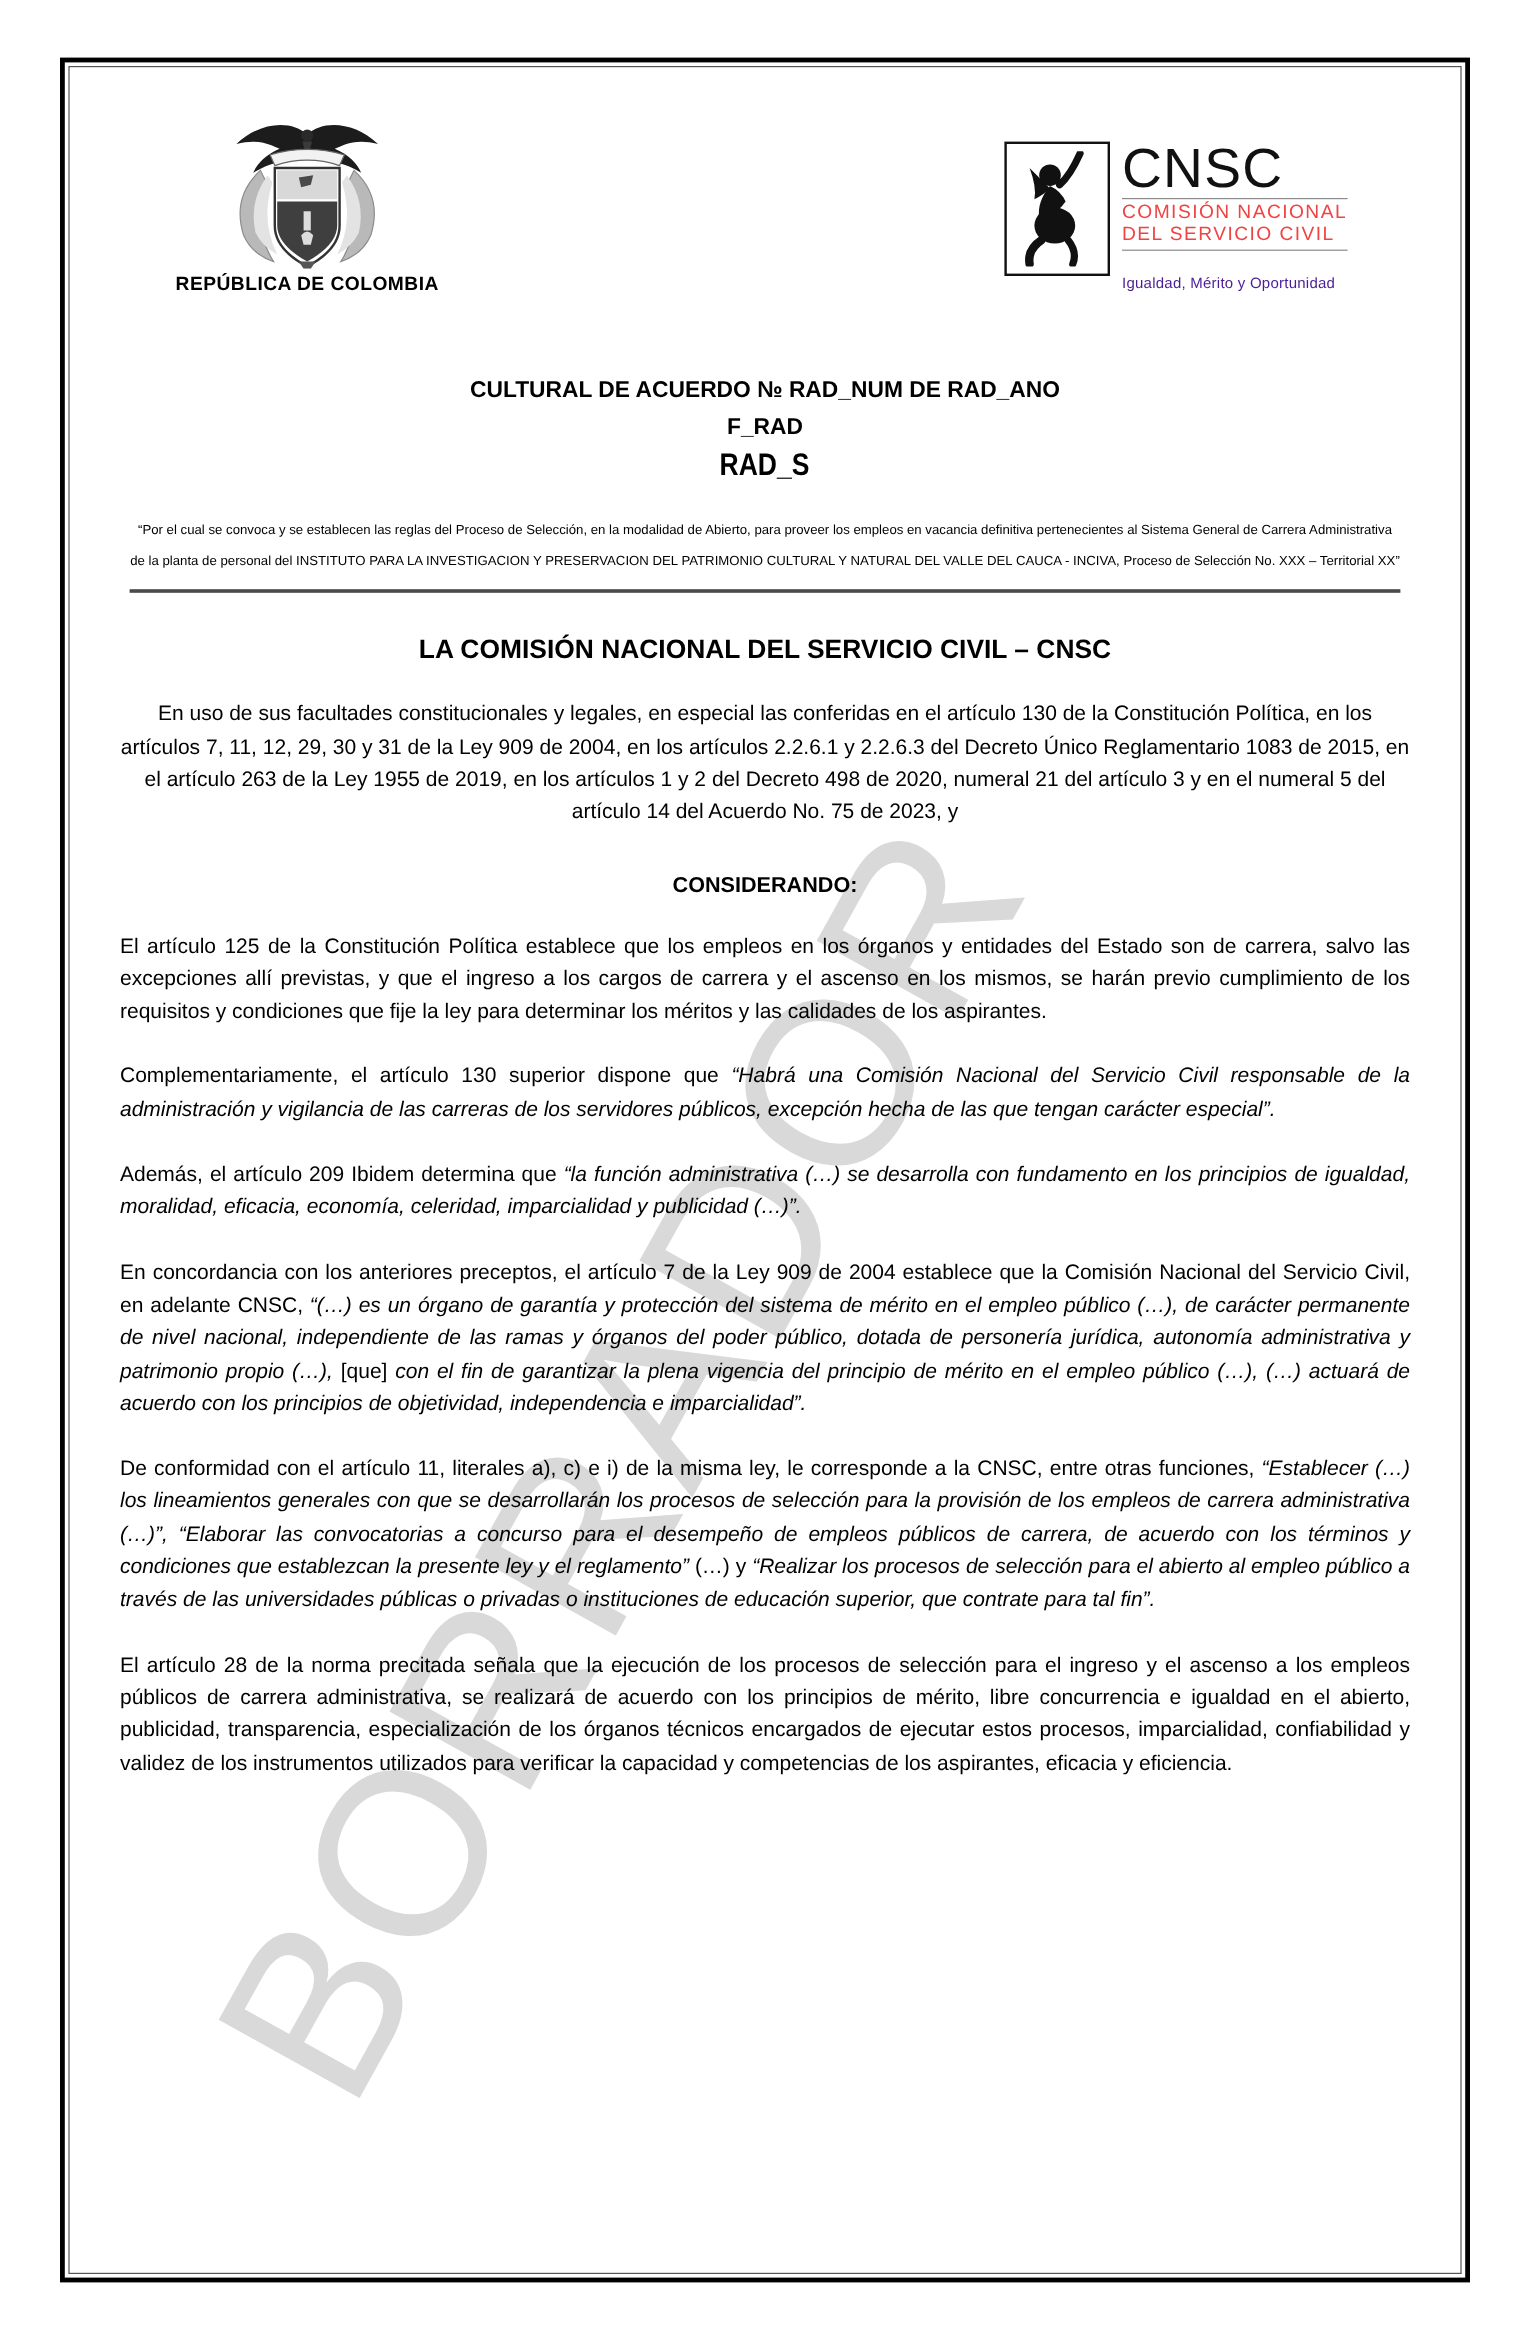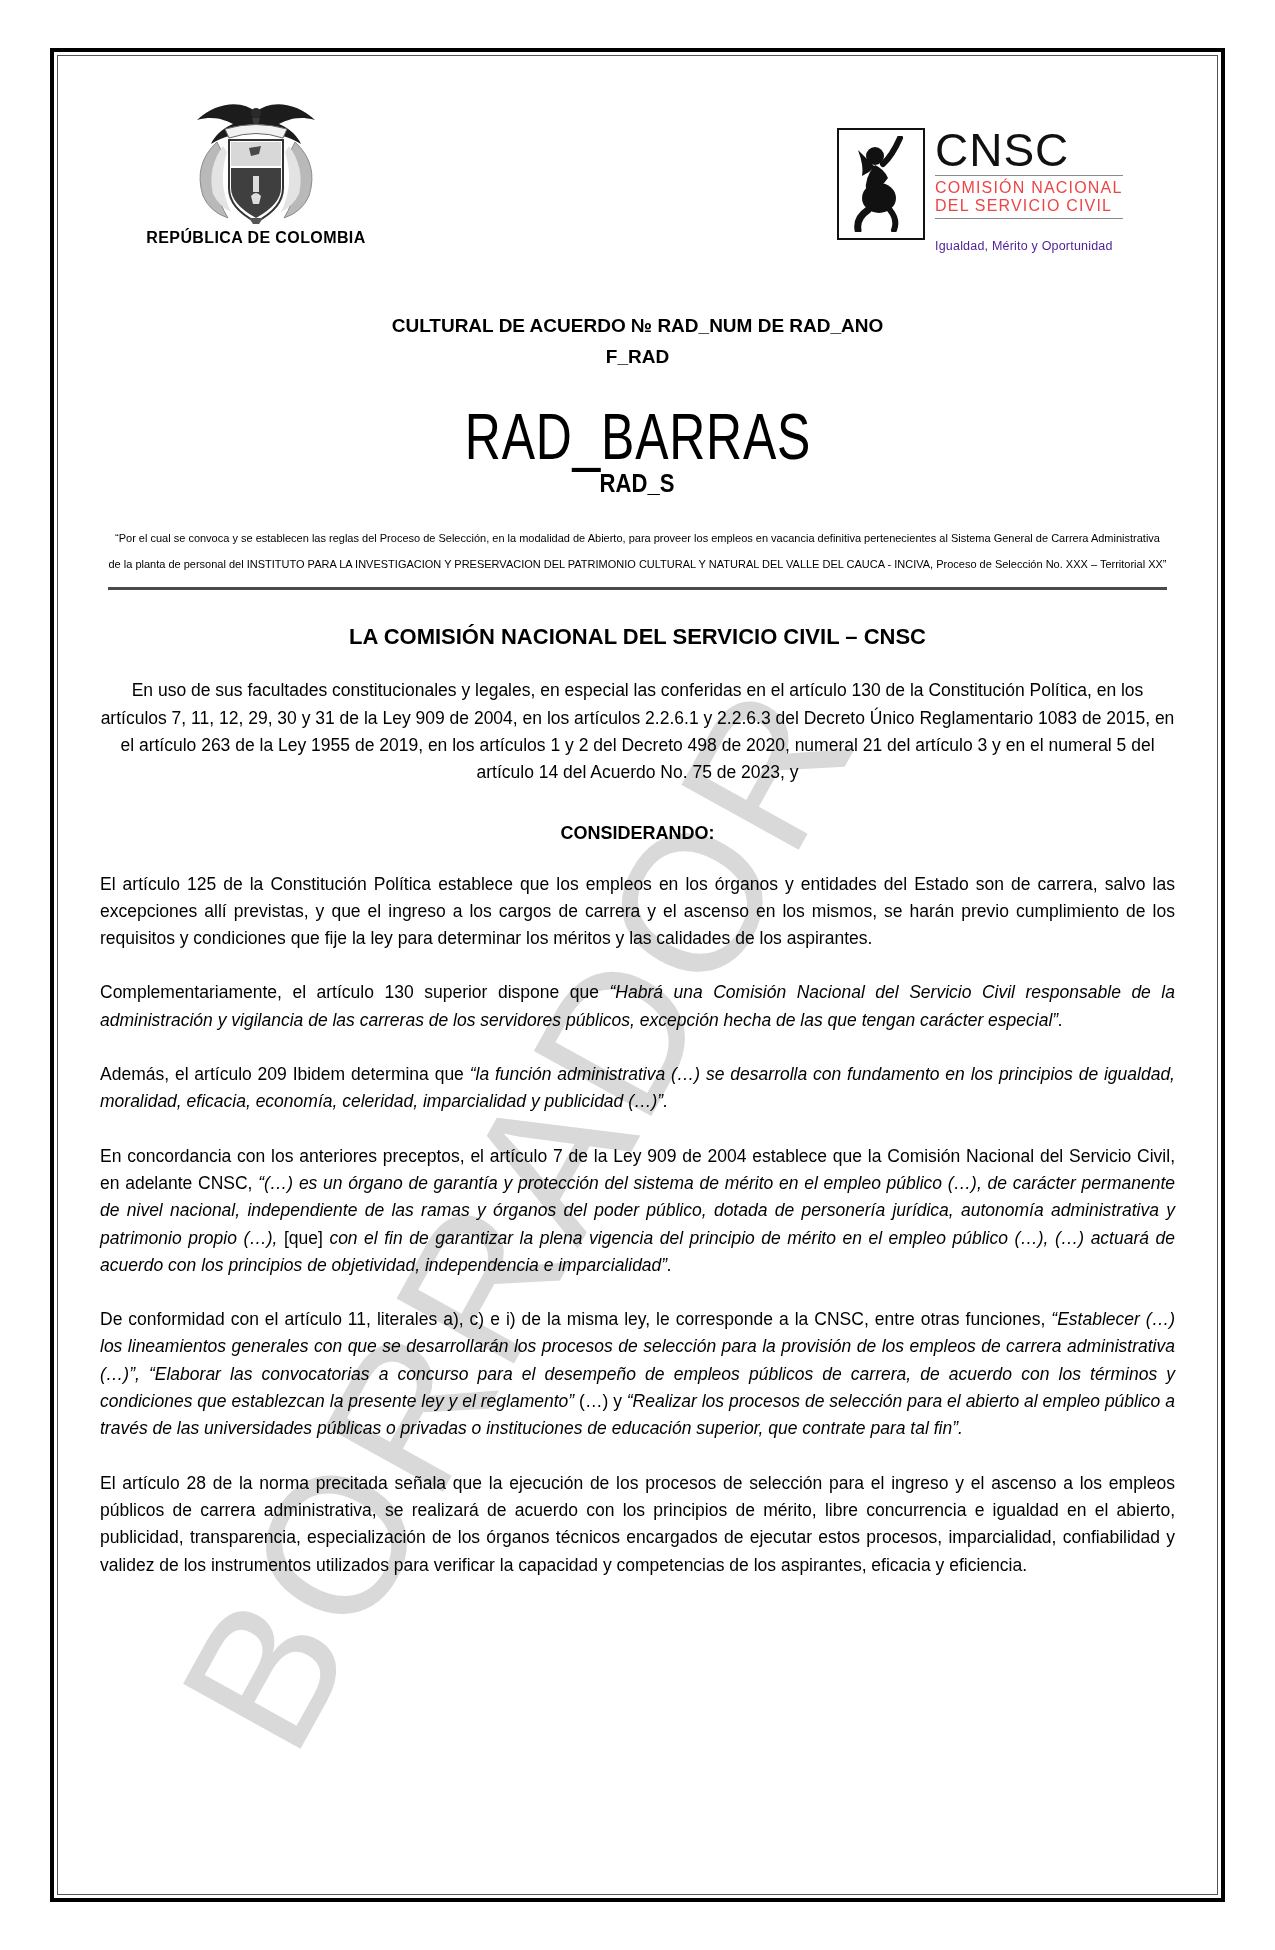--- a/index.html
+++ b/index.html
@@ -20,21 +20,21 @@
     position:absolute;left:460px;top:1160px;z-index:0;
     transform:translate(-50%,-50%) rotate(-61deg);
     font-size:195px;font-weight:400;letter-spacing:6px;
     color:#d9d9d9;white-space:nowrap;user-select:none;
   }
   .content{position:relative;z-index:1;padding:0 42px;}
   .hdr{position:relative;height:212px;}
   .coat{position:absolute;left:36px;top:40px;width:240px;text-align:center;}
   .coat svg{display:block;margin:0 auto;}
   .republic{font-weight:bold;font-size:16px;letter-spacing:.4px;margin-top:5px;}
-  .cnsc{position:absolute;right:52px;top:72px;display:flex;align-items:flex-start;padding-left:20px;}
+  .cnsc{position:absolute;right:52px;top:62px;display:flex;align-items:flex-start;padding-left:20px;}
   .cnsc-box{
     width:88px;height:112px;border:2px solid #111;box-sizing:border-box;
     display:flex;align-items:center;justify-content:center;background:#fff;
   }
   .cnsc-text{margin-left:10px;width:188px;}
   .cnsc-acronym{font-size:46px;line-height:44px;font-weight:400;letter-spacing:1px;color:#111;}
   .cnsc-rule{border-top:1px solid #8a8a8a;margin:3px 0 3px;}
   .cnsc-name{font-size:16px;line-height:18px;letter-spacing:1.2px;color:#ef4444;}
   .cnsc-tagline{font-size:12.5px;color:#4c1d95;margin-top:20px;letter-spacing:.2px;}
   .title-block{text-align:center;margin-top:42px;font-weight:bold;font-size:19px;line-height:31px;}
@@ -115,23 +115,20 @@
             <div class="cnsc-tagline">Igualdad, Mérito y Oportunidad</div>
           </div>
         </div>
       </div>
 
       <div class="title-block">
         <div>CULTURAL DE ACUERDO № RAD_NUM DE RAD_ANO</div>
         <div>F_RAD</div>
       </div>
 
-      <div class="barcode-wrap">
-        <span class="barcode">RAD_BARRAS</span>
-      </div>
       <div class="barcode-sub-wrap">
         <span class="barcode-sub">RAD_S</span>
       </div>
 
       <div class="subject-quote">“Por el cual se convoca y se establecen las reglas del Proceso de Selección, en la modalidad de Abierto, para proveer los empleos en vacancia definitiva pertenecientes al Sistema General de Carrera Administrativa de la planta de personal del INSTITUTO PARA LA INVESTIGACION Y PRESERVACION DEL PATRIMONIO CULTURAL Y NATURAL DEL VALLE DEL CAUCA - INCIVA, Proceso de Selección No. XXX – Territorial XX”</div>
 
       <div class="org-heading">LA COMISIÓN NACIONAL DEL SERVICIO CIVIL – CNSC</div>
 
       <div class="powers">En uso de sus facultades constitucionales y legales, en especial las conferidas en el artículo 130 de la Constitución Política, en los artículos 7, 11, 12, 29, 30 y 31 de la Ley 909 de 2004, en los artículos 2.2.6.1 y 2.2.6.3 del Decreto Único Reglamentario 1083 de 2015, en el artículo 263 de la Ley 1955 de 2019, en los artículos 1 y 2 del Decreto 498 de 2020, numeral 21 del artículo 3 y en el numeral 5 del artículo 14 del Acuerdo No. 75 de 2023, y</div>
 

